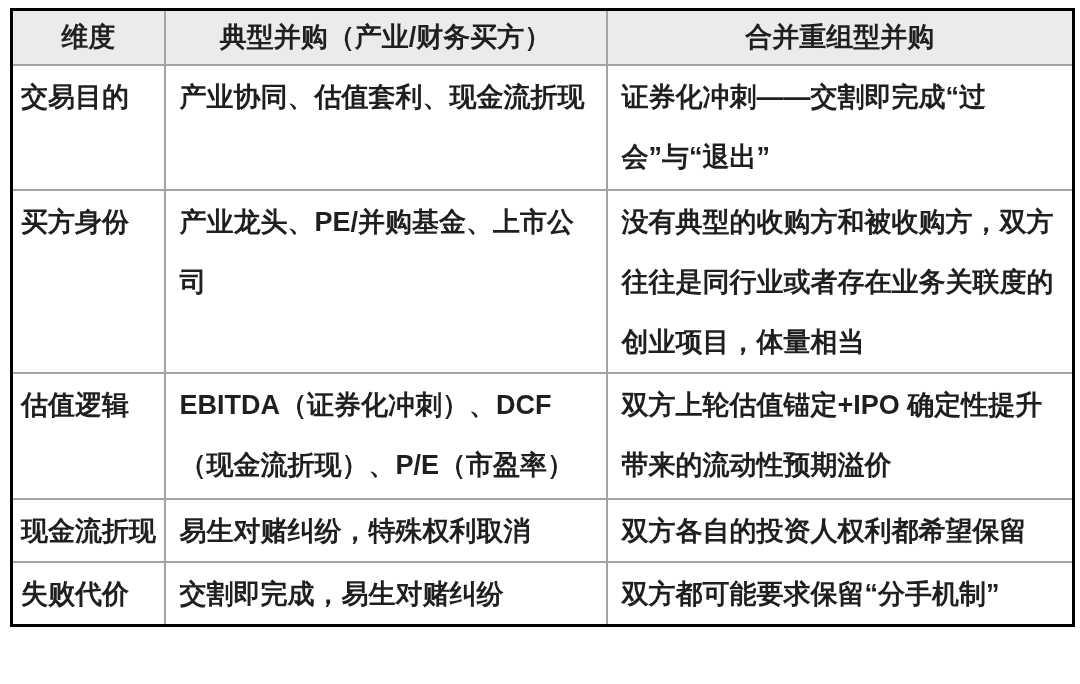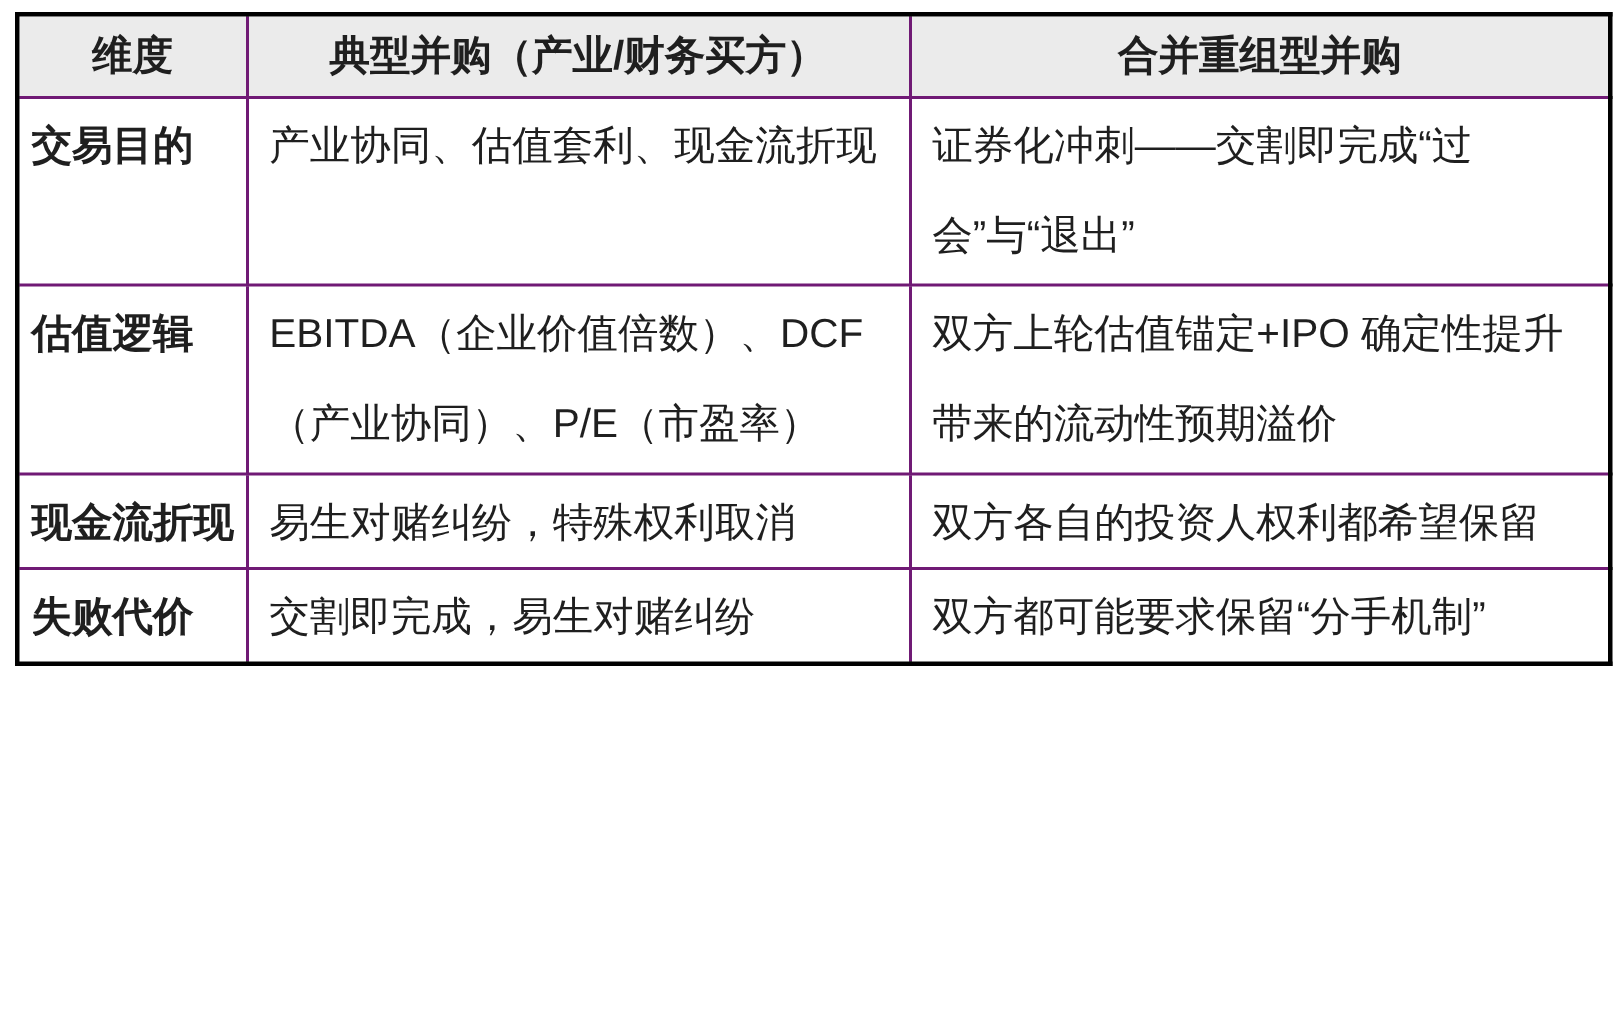--- a/index.html
+++ b/index.html
@@ -18,39 +18,39 @@
     position: absolute;
     left: 10px; top: 8px;
     width: 1062px;
     border-collapse: collapse;
     table-layout: fixed;
     border: 3px solid #000000;
     color: #1f1f1f;
     font-size: 27px;
   }
   table.cmp th, table.cmp td {
-    border: 2px solid #701a75;
+    border: 2px solid #a3a3a3;
     overflow: hidden;
   }
   
   table.cmp th {
     background: #ebebeb;
     font-weight: bold;
     text-align: center;
     vertical-align: middle;
     height: 55px;
     line-height: 1.2;
     padding: 0 4px;
   }
   
   table.cmp td {
     vertical-align: top;
     line-height: 60px;
     padding: 1px 12px 0 14px;
-    font-weight: normal;
+    font-weight: bold;
     text-align: left;
   }
   table.cmp td.dim {
     font-weight: bold;
     padding-left: 8px;
     padding-right: 2px;
   }
   
   tr.rh-a { height: 125px; }
   tr.rh-b { height: 182px; }
@@ -75,23 +75,28 @@
         <th>典型并购（产业/财务买方）</th>
         <th>合并重组型并购</th>
       </tr>
     </thead>
     <tbody>
       <tr class="rh-a">
         <td class="dim">交易目的</td>
         <td>产业协同、估值套利、现金流折现</td>
         <td>证券化冲刺——交割即完成“过会”与“退出”</td>
       </tr>
+      <tr class="rh-b">
+        <td class="dim">买方身份</td>
+        <td>产业龙头、PE/并购基金、上市公司</td>
+        <td>没有典型的收购方和被收购方，双方往往是同行业或者存在业务关联度的创业项目，体量相当</td>
+      </tr>
       <tr class="rh-d">
         <td class="dim">估值逻辑</td>
-        <td>EBITDA（企业价值倍数）、DCF（产业协同）、P/E（市盈率）</td>
+        <td>EBITDA（证券化冲刺）、DCF（现金流折现）、P/E（市盈率）</td>
         <td>双方上轮估值锚定+IPO 确定性提升带来的流动性预期溢价</td>
       </tr>
       <tr class="rh-e">
         <td class="dim">现金流折现</td>
         <td>易生对赌纠纷，特殊权利取消</td>
         <td>双方各自的投资人权利都希望保留</td>
       </tr>
       <tr class="rh-f">
         <td class="dim">失败代价</td>
         <td>交割即完成，易生对赌纠纷</td>

